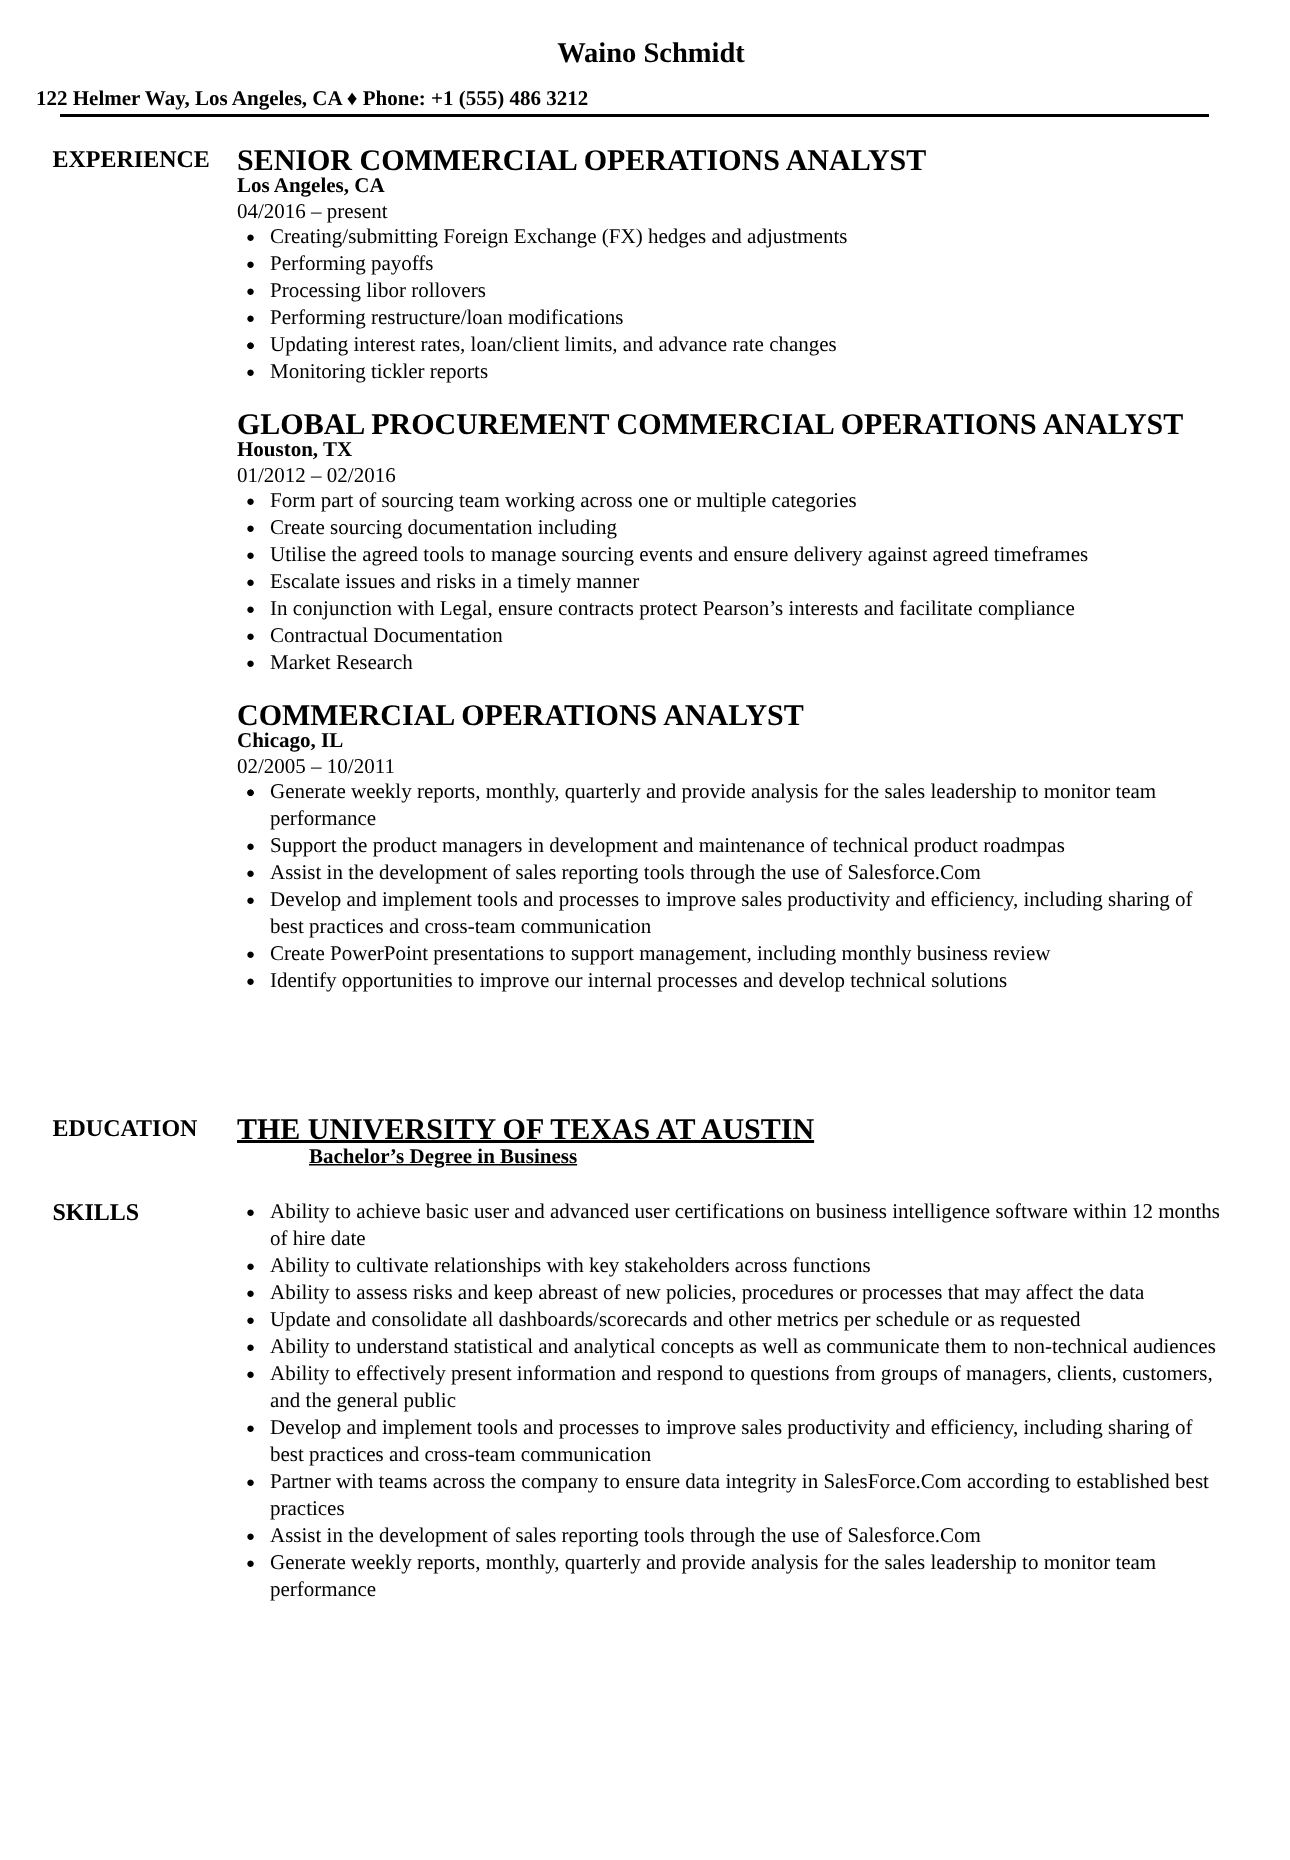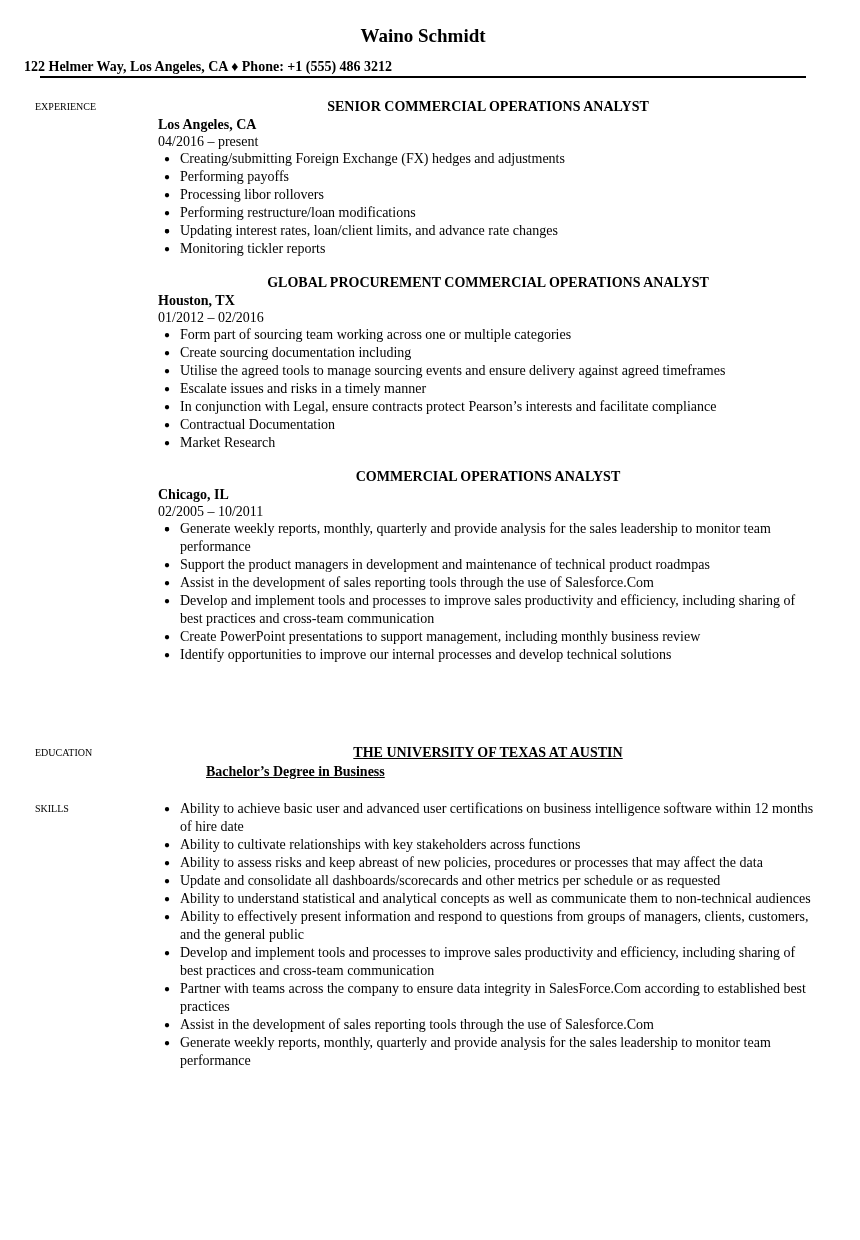--- a/index.html
+++ b/index.html
@@ -3,37 +3,37 @@
 <meta charset="utf-8">
 <style>
   html, body { margin: 0; padding: 0; background: #ffffff; }
   body {
     width: 860px; height: 1240px; position: relative; overflow: hidden;
     font-family: "Liberation Serif", serif; color: #000;
     font-size: 14px;
   }
   .header-name {
     position: absolute; left: 0; top: 24px; width: 846px; text-align: center;
-    font-weight: bold; font-size: 19px; line-height: 24px;
+    font-weight: bold; font-size: 19px; line-height: 24px; padding-left: 11px;
   }
   .header-contact {
     position: absolute; left: 0; top: 58px; width: 846px; text-align: left;
     font-weight: bold; font-size: 14px; line-height: 18px; margin-left: 24px;
   }
   .rule {
     position: absolute; left: 40px; top: 76px; width: 766px; height: 2px; background: #000;
   }
   .section-label {
-    position: absolute; left: 35px; font-weight: normal; font-size: 10px; line-height: 18px;
+    position: absolute; left: 35px; font-weight: bold; font-size: 16px; line-height: 18px;
   }
   .col {
     position: absolute; left: 158px; width: 660px;
   }
   .job { margin-bottom: 16px; }
-  .job-title { font-weight: bold; font-size: 14px; line-height: 18px; text-align: center; }
+  .job-title { font-weight: bold; font-size: 20px; line-height: 18px; }
   .job-loc { font-weight: bold; font-size: 14px; line-height: 17px; }
   .job-dates { font-size: 14px; line-height: 17px; }
   ul.bullets { list-style: none; margin: 0; padding: 0; }
   ul.bullets li {
     position: relative; padding-left: 22px; font-size: 14px; line-height: 18px;
   }
   ul.bullets li .dot {
     position: absolute; left: 6px; top: 0; font-size: 10px; line-height: 18px;
   }
 </style>

